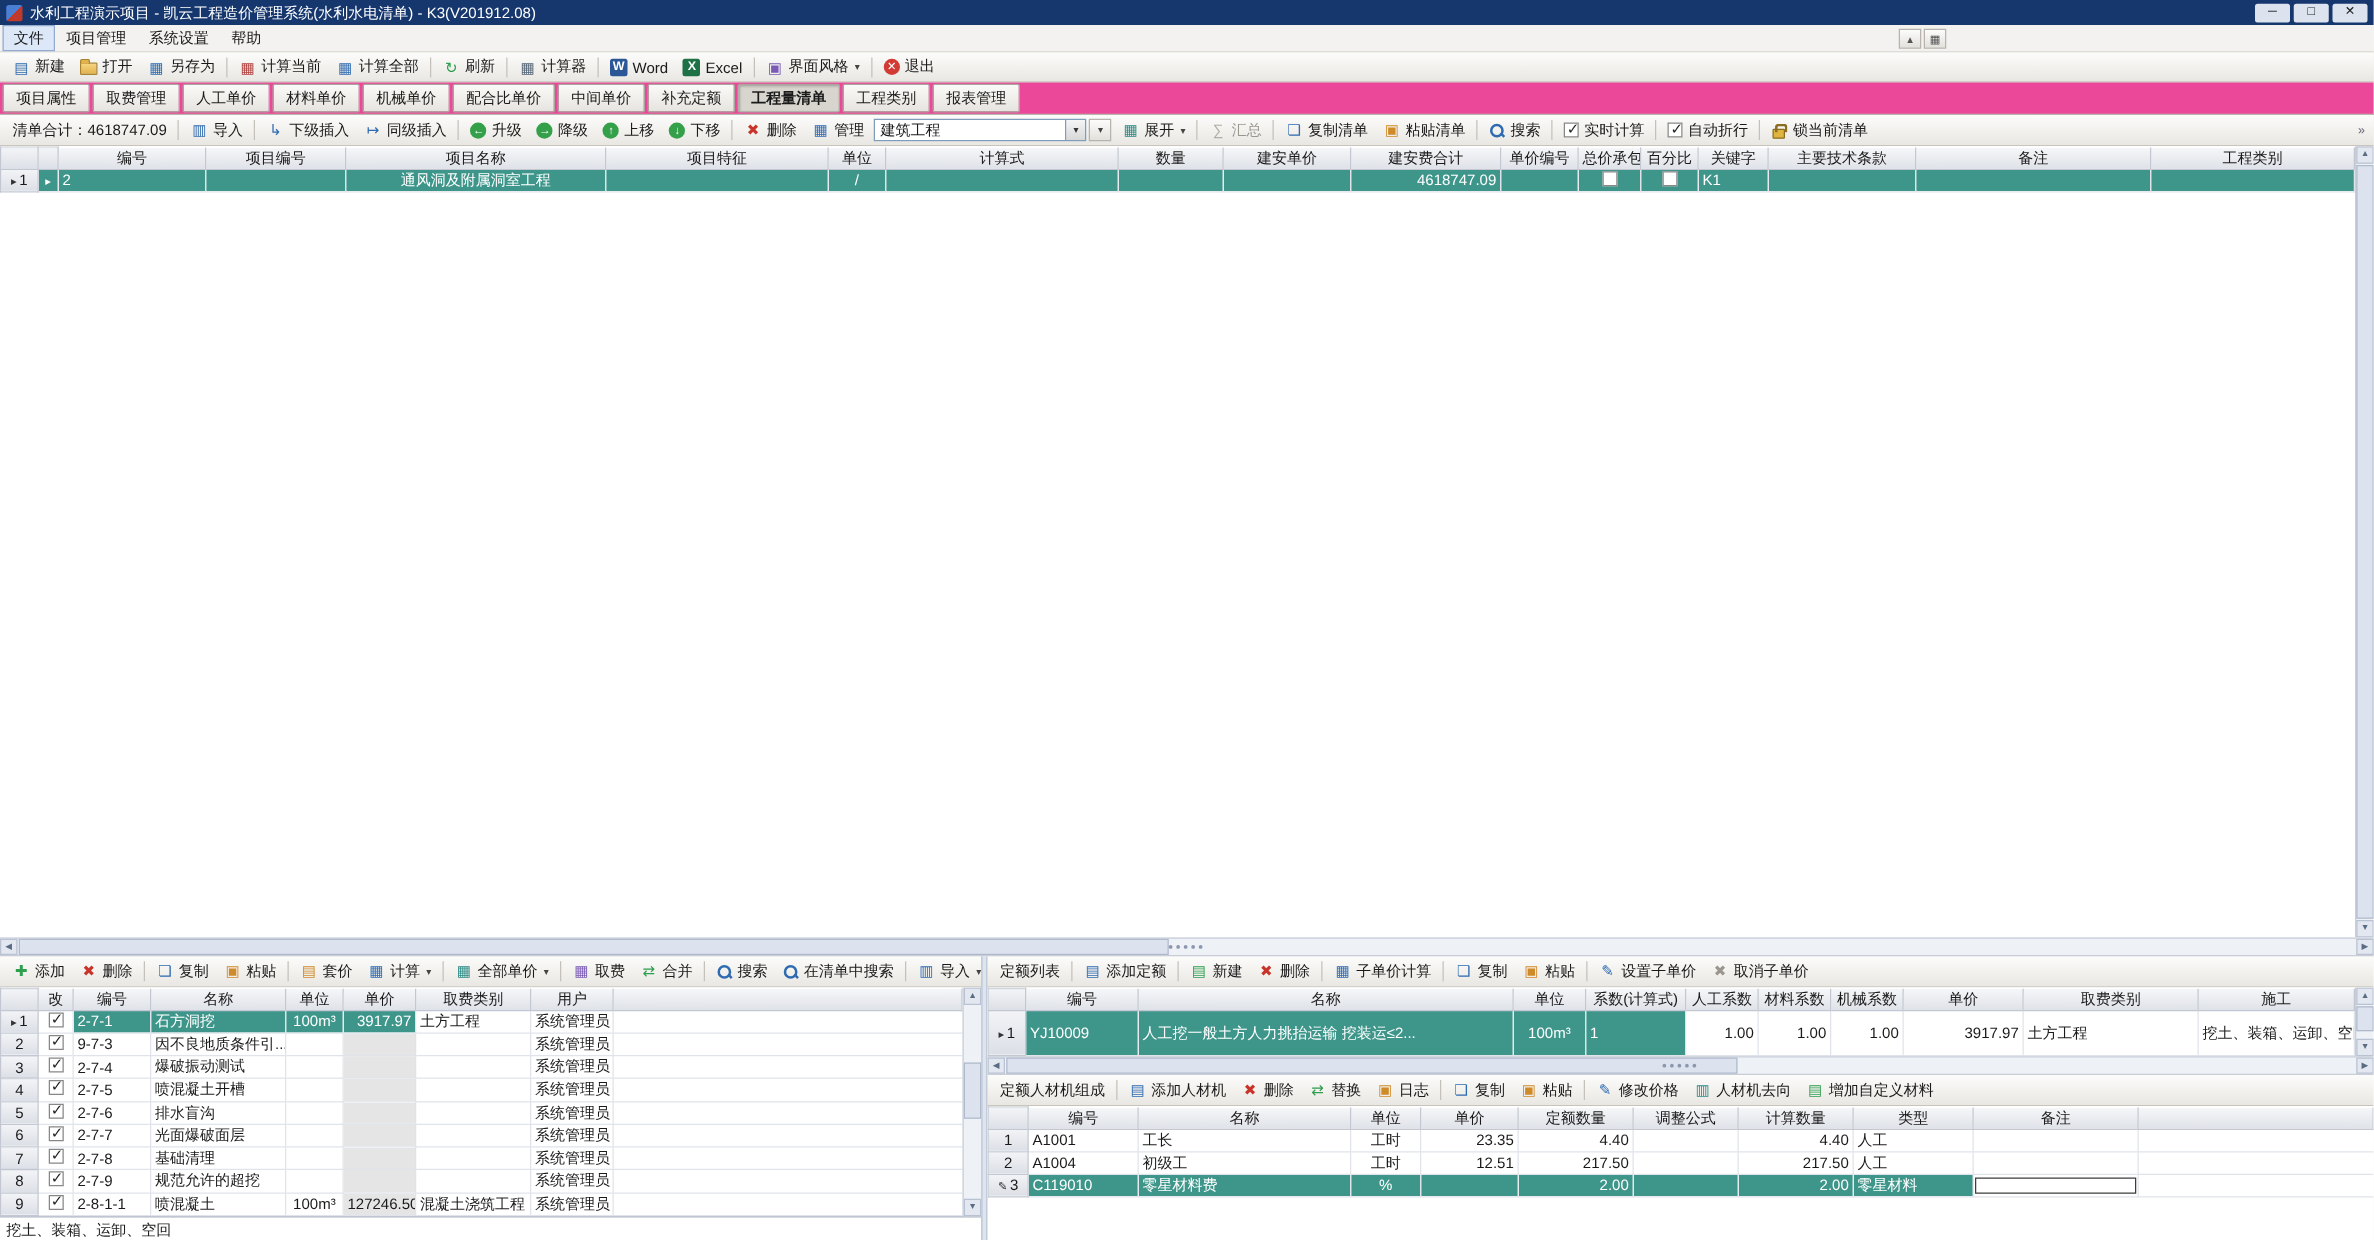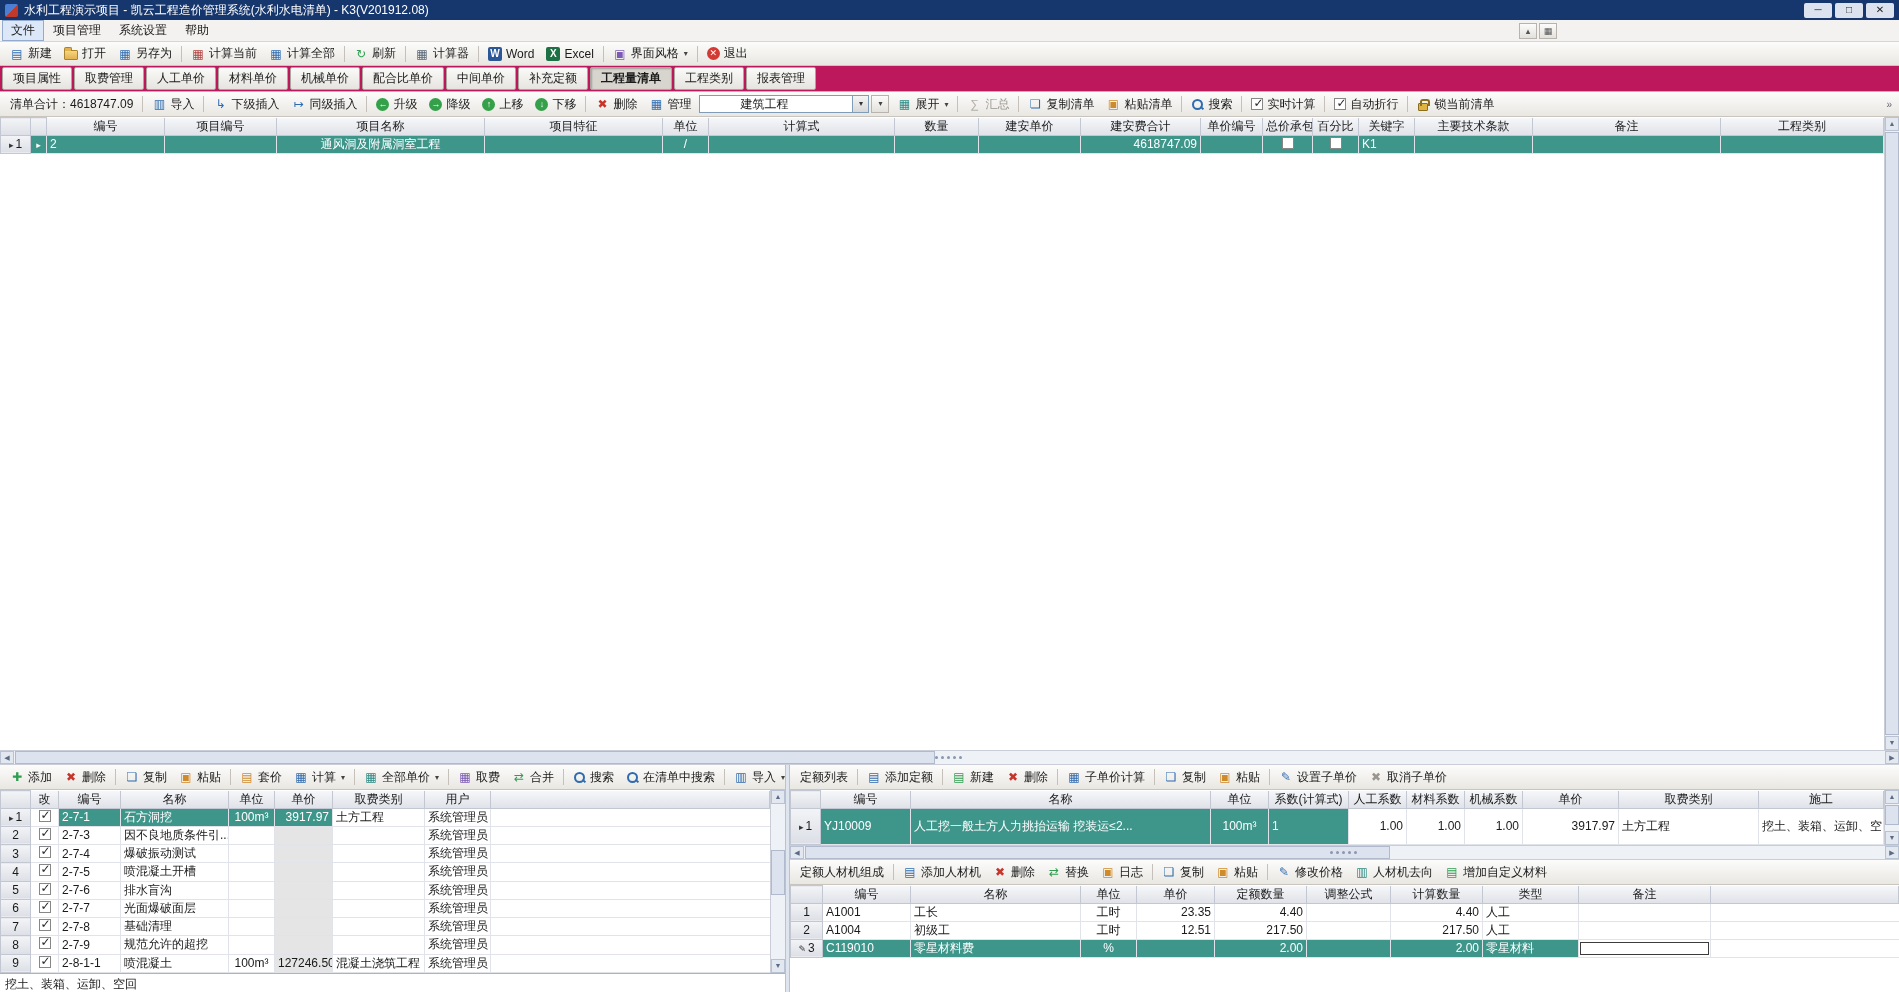--- a/index.html
+++ b/index.html
@@ -40,31 +40,31 @@
 .ic-exit { width:13px;height:13px;line-height:13px;text-align:center;border-radius:50%;background:#d23b33;color:#fff;font-size:9px; }
 .ic-circle { width:13px;height:13px;line-height:13px;text-align:center;border-radius:50%;background:#35a04a;color:#fff;font-size:9px;display:inline-block; }
 .ic-folder { width:14px; height:10px; background:linear-gradient(#f7d580,#e2b24e); border:1px solid #a8842e; border-radius:1px; position:relative; display:inline-block; margin-top:3px; }
 .ic-folder::before { content:""; position:absolute; top:-4px; left:-1px; width:6px; height:3px; background:#e2b24e; border:1px solid #a8842e; border-bottom:none; border-radius:2px 2px 0 0; }
 .ic-search { width:13px; height:13px; position:relative; display:inline-block; }
 .ic-search::before { content:""; position:absolute; left:1px; top:1px; width:7px; height:7px; border:2px solid #2f6bb0; border-radius:50%; }
 .ic-search::after { content:""; position:absolute; left:9px; top:9px; width:4px; height:2px; background:#2f6bb0; transform:rotate(45deg); }
 .ic-lock { width:10px; height:8px; background:#e0b440; border:1px solid #8a6d1f; border-radius:1px; position:relative; display:inline-block; margin:5px 2px 0 1px; }
 .ic-lock::before { content:""; position:absolute; left:1px; top:-5px; width:6px; height:5px; border:2px solid #8a6d1f; border-bottom:none; border-radius:3px 3px 0 0; }
 .total-wrap { padding:0 6px; white-space:nowrap; }
-.combo { width:170px; height:18px; background:#fff; border:1px solid #7f9db9; display:inline-flex; align-items:center; margin:0 2px;padding-left:36px; }
+.combo { width:170px; height:18px; background:#fff; border:1px solid #7f9db9; display:inline-flex; align-items:center; margin:0 2px; }
 .combo-text { flex:1; padding:0 4px; overflow:hidden; white-space:nowrap; }
 .combo-arrow { width:16px; height:16px; flex:0 0 16px; background:linear-gradient(#f5f5f5,#d8d8d8); border-left:1px solid #7f9db9; text-align:center; font-size:8px; line-height:16px; color:#333; }
 .mini-btn { width:18px; height:18px; background:linear-gradient(#fcfcfb,#e3e1dc); border:1px solid #b8b4ad; text-align:center; font-size:8px; line-height:16px; color:#444; margin-right:2px; }
 .overflow-btn { margin-left:auto; font-size:10px; color:#667; padding:0 3px; }
 .cb { width:12px; height:12px; background:#fff; border:1px solid #878787; display:inline-block; position:relative; flex:0 0 12px; }
 .cb.checked::after { content:"✓"; position:absolute; left:1px; top:-3px; font-size:12px; color:#1f1f1f; font-weight:bold; }
 .panel-title { padding:0 6px; white-space:nowrap; }
 
 
-.tabbar { flex:0 0 22px; background:#be185d; border-bottom:1px solid #b9b6b0; display:flex; align-items:center; padding:1px 2px 1px; gap:2px; }
+.tabbar { flex:0 0 22px; background:#ec4899; border-bottom:1px solid #b9b6b0; display:flex; align-items:center; padding:1px 2px 1px; gap:2px; }
 .tab { padding:2px 10px; border:1px solid #a9a6a0; background:linear-gradient(#fafaf8,#e6e4df); border-radius:2px; white-space:nowrap; cursor:default; }
 .tab.active { background:#d8d5cf; font-weight:bold; box-shadow:inset 1px 1px 2px rgba(0,0,0,.25); }
 
 
 table.grid { border-collapse:collapse; table-layout:fixed; background:#fff; }
 .grid th { background:linear-gradient(#f6f7f9,#dfe2e8); border:1px solid #c2c7d1; border-top:none; font-weight:normal; height:17px; padding:0 3px; overflow:hidden; white-space:nowrap; text-align:center; }
 .grid td { border-right:1px solid #e0e4ea; border-bottom:1px solid #e0e4ea; height:17px; padding:0 3px; overflow:hidden; white-space:nowrap; }
 .lp-grid td { height:15px; }
 .grid td.rowhead, .grid th.rowhead { background:linear-gradient(#f3f4f7,#dcdfe6); border:1px solid #c2c7d1; text-align:center; padding:0 1px; }
 td.sel { background:#3e968b; color:#fff; }
@@ -475,21 +475,21 @@
               <td class="sel">石方洞挖</td>
               <td class="sel ctr">100m³</td>
               <td class="sel num">3917.97</td>
               <td>土方工程</td>
               <td>系统管理员</td>
               <td class="filler"></td>
             </tr>
             <tr>
               <td class="rowhead">2</td>
               <td class="ctr"><span class="cb checked"></span></td>
-              <td>2-7-3</td>
+              <td>9-7-3</td>
               <td>因不良地质条件引...</td>
               <td class="ctr"></td>
               <td class="orange num"></td>
               <td></td>
               <td>系统管理员</td>
               <td class="filler"></td>
             </tr>
             <tr>
               <td class="rowhead">3</td>
               <td class="ctr"><span class="cb checked"></span></td>

